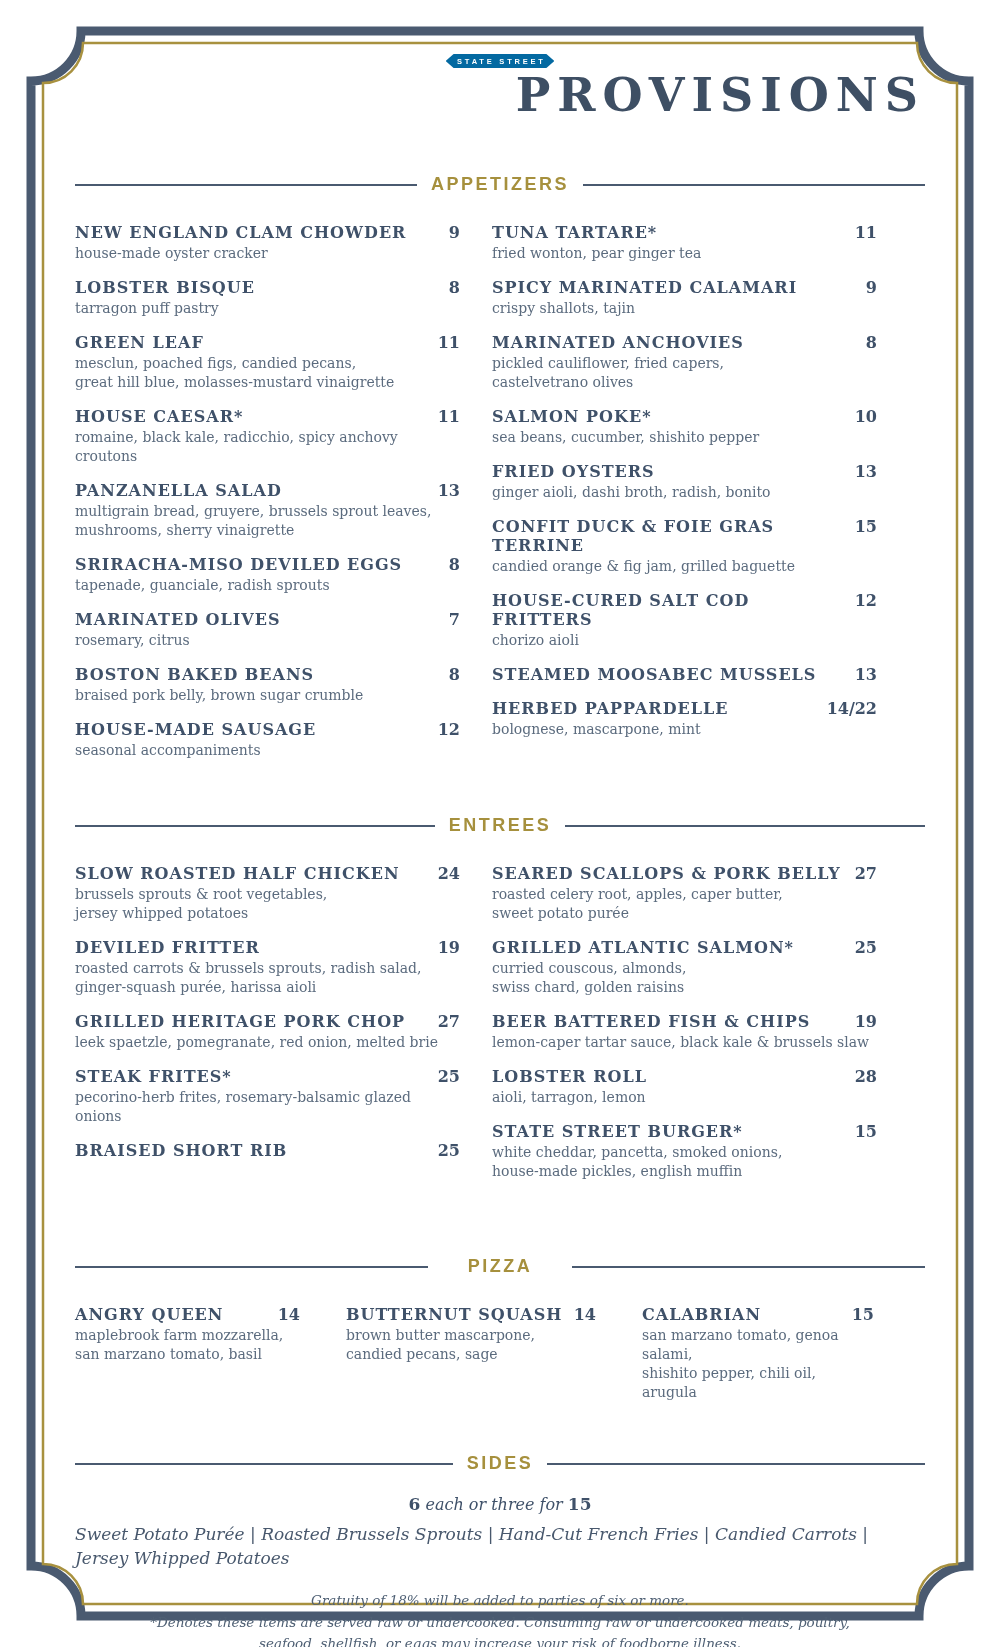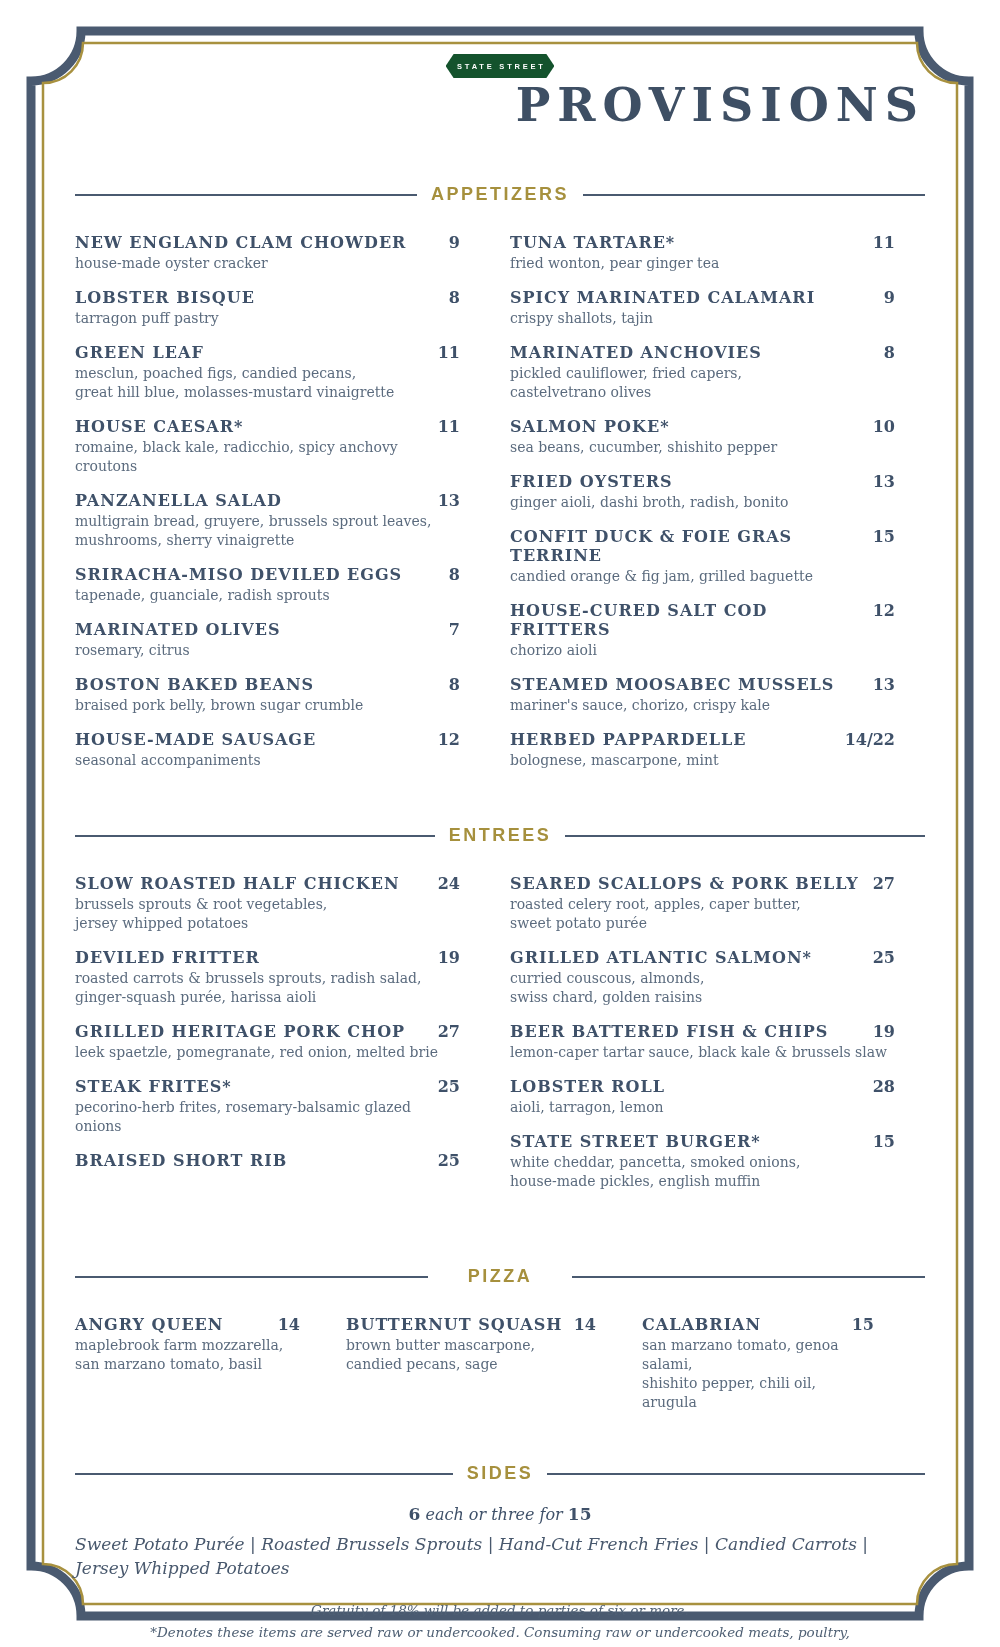--- a/index.html
+++ b/index.html
@@ -9,22 +9,22 @@
     background: #ffffff;
     font-family: "DejaVu Serif", serif;
     overflow: hidden;
   }
   .frame-svg { position: absolute; inset: 0; pointer-events: none; }
 
   .content { position: absolute; left: 75px; top: 0; width: 850px; }
 
   .badge {
     margin: 54px auto 0 auto;
-    width: 106px; height: 24px;
-    background: #14532d;
+    width: 106px; height: 14px;
+    background: #0369a1;
     color: #ffffff;
     font-family: "Liberation Sans", sans-serif;
     font-size: 7.5px; font-weight: bold;
     letter-spacing: 2.8px; padding-left: 2.8px;
     display: flex; align-items: center; justify-content: center;
     clip-path: polygon(8px 0, calc(100% - 8px) 0, 100% 50%, calc(100% - 8px) 100%, 8px 100%, 0 50%);
   }
   .title {
     text-align: right;
     font-size: 46px; font-weight: bold;
@@ -42,21 +42,21 @@
     letter-spacing: 2.5px; color: #a6903d;
   }
   .head-appetizers { margin-top: 56px; }
   .head-entrees   { margin-top: 40px; }
   .head-pizza     { margin-top: 60px; gap: 40px; }
   .head-sides     { margin-top: 36px; }
 
   .cols {
     display: grid;
     grid-template-columns: 385px 385px;
-    column-gap: 50px;
+    column-gap: 32px;
     justify-content: start;
     margin-top: 28px;
   }
   .item { margin-bottom: 15px; }
   .item-head { display: flex; justify-content: space-between; align-items: baseline; }
   .item-name {
     font-size: 16px; font-weight: bold;
     color: #3f5169; letter-spacing: 1px;
     line-height: 19px;
   }
@@ -242,21 +242,20 @@
             <span class="item-price">12</span>
           </div>
           <div class="item-desc">chorizo aioli</div>
         </div>
 
         <div class="item">
           <div class="item-head">
             <span class="item-name">STEAMED MOOSABEC MUSSELS</span>
             <span class="item-price">13</span>
           </div>
-          <div class="item-desc">mariner's sauce, chorizo, crispy kale</div>
         </div>
 
         <div class="item">
           <div class="item-head">
             <span class="item-name">HERBED PAPPARDELLE</span>
             <span class="item-price">14/22</span>
           </div>
           <div class="item-desc">bolognese, mascarpone, mint</div>
         </div>
       </div>

